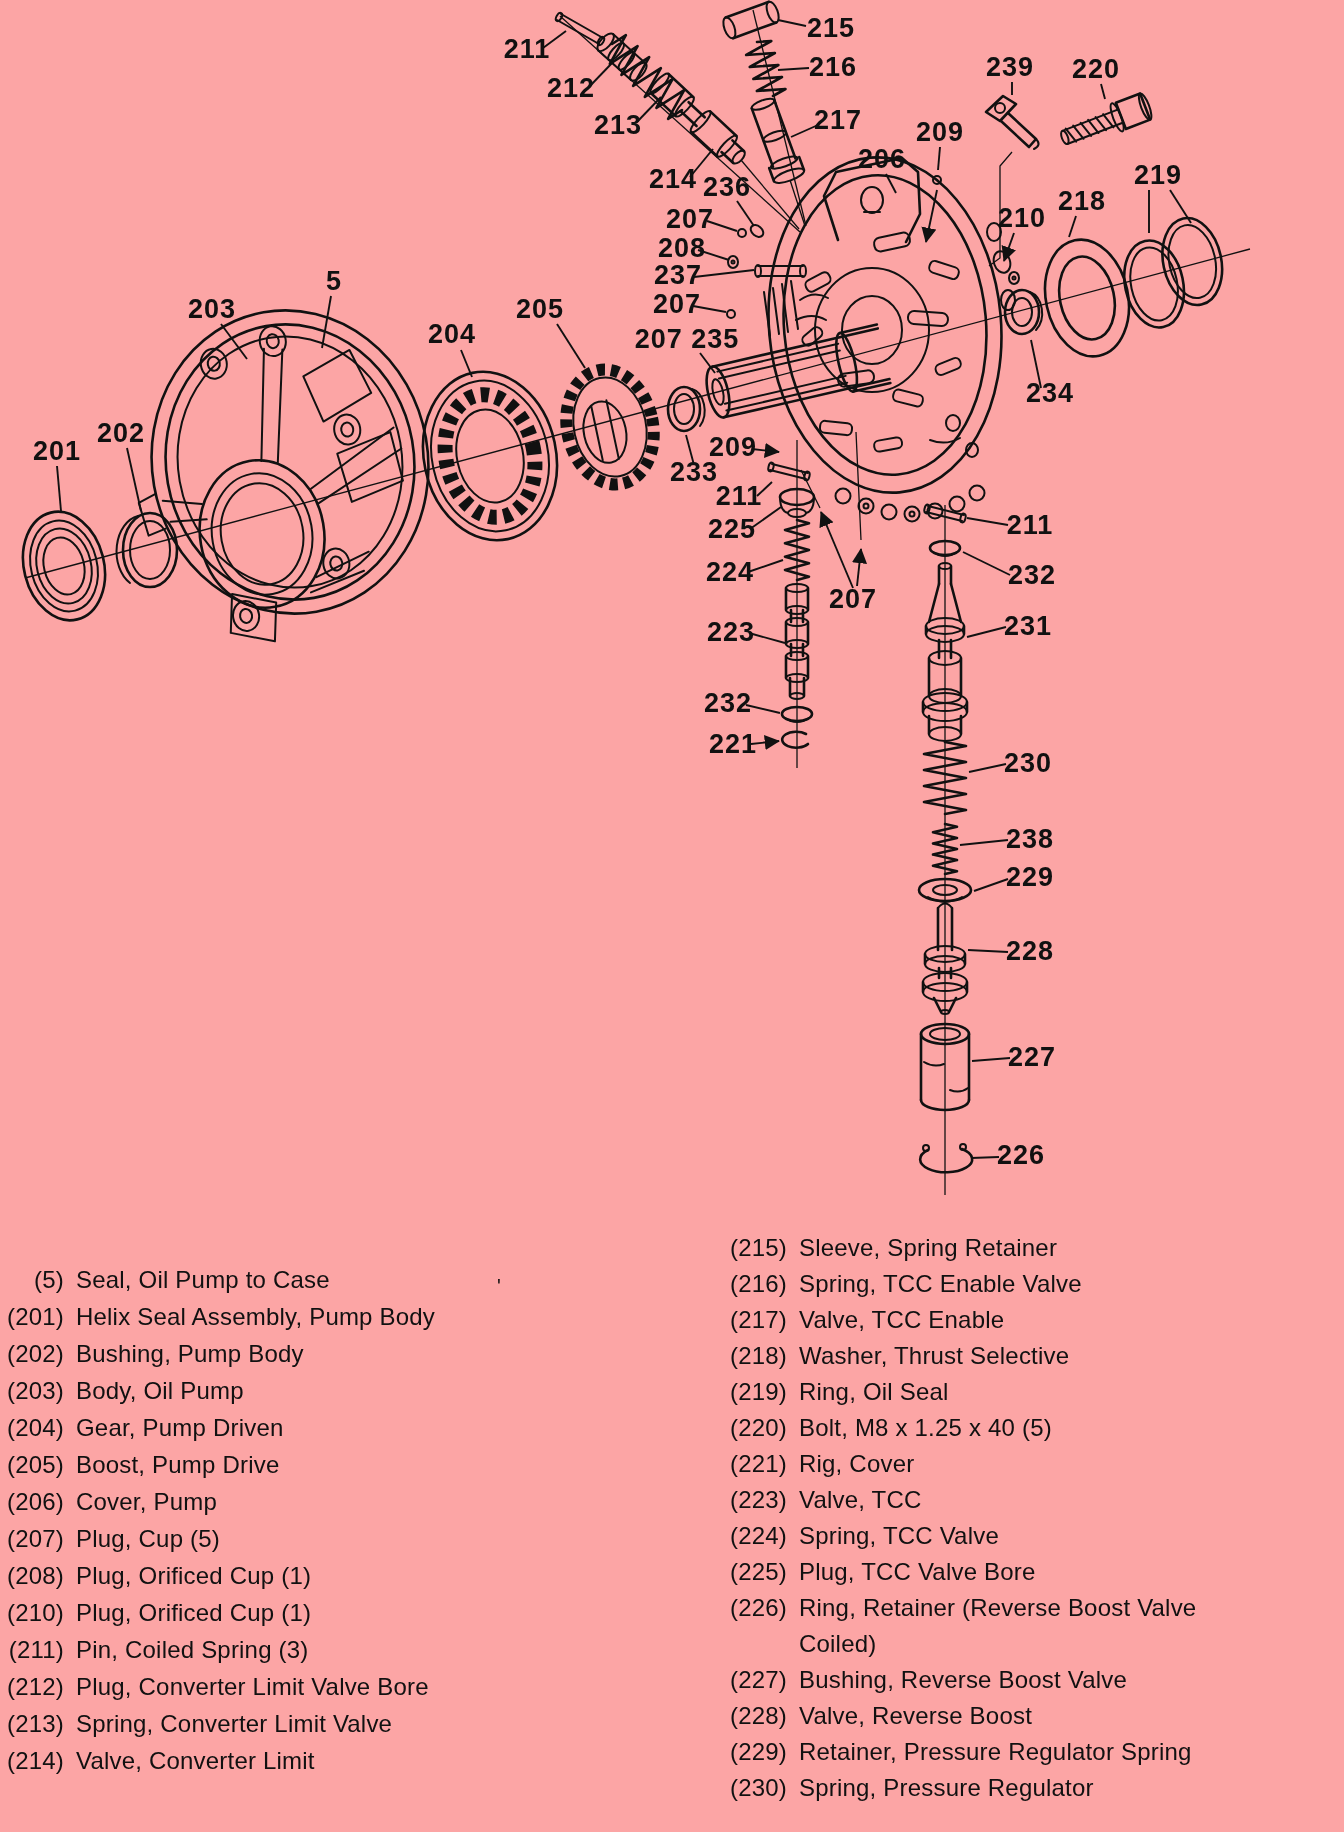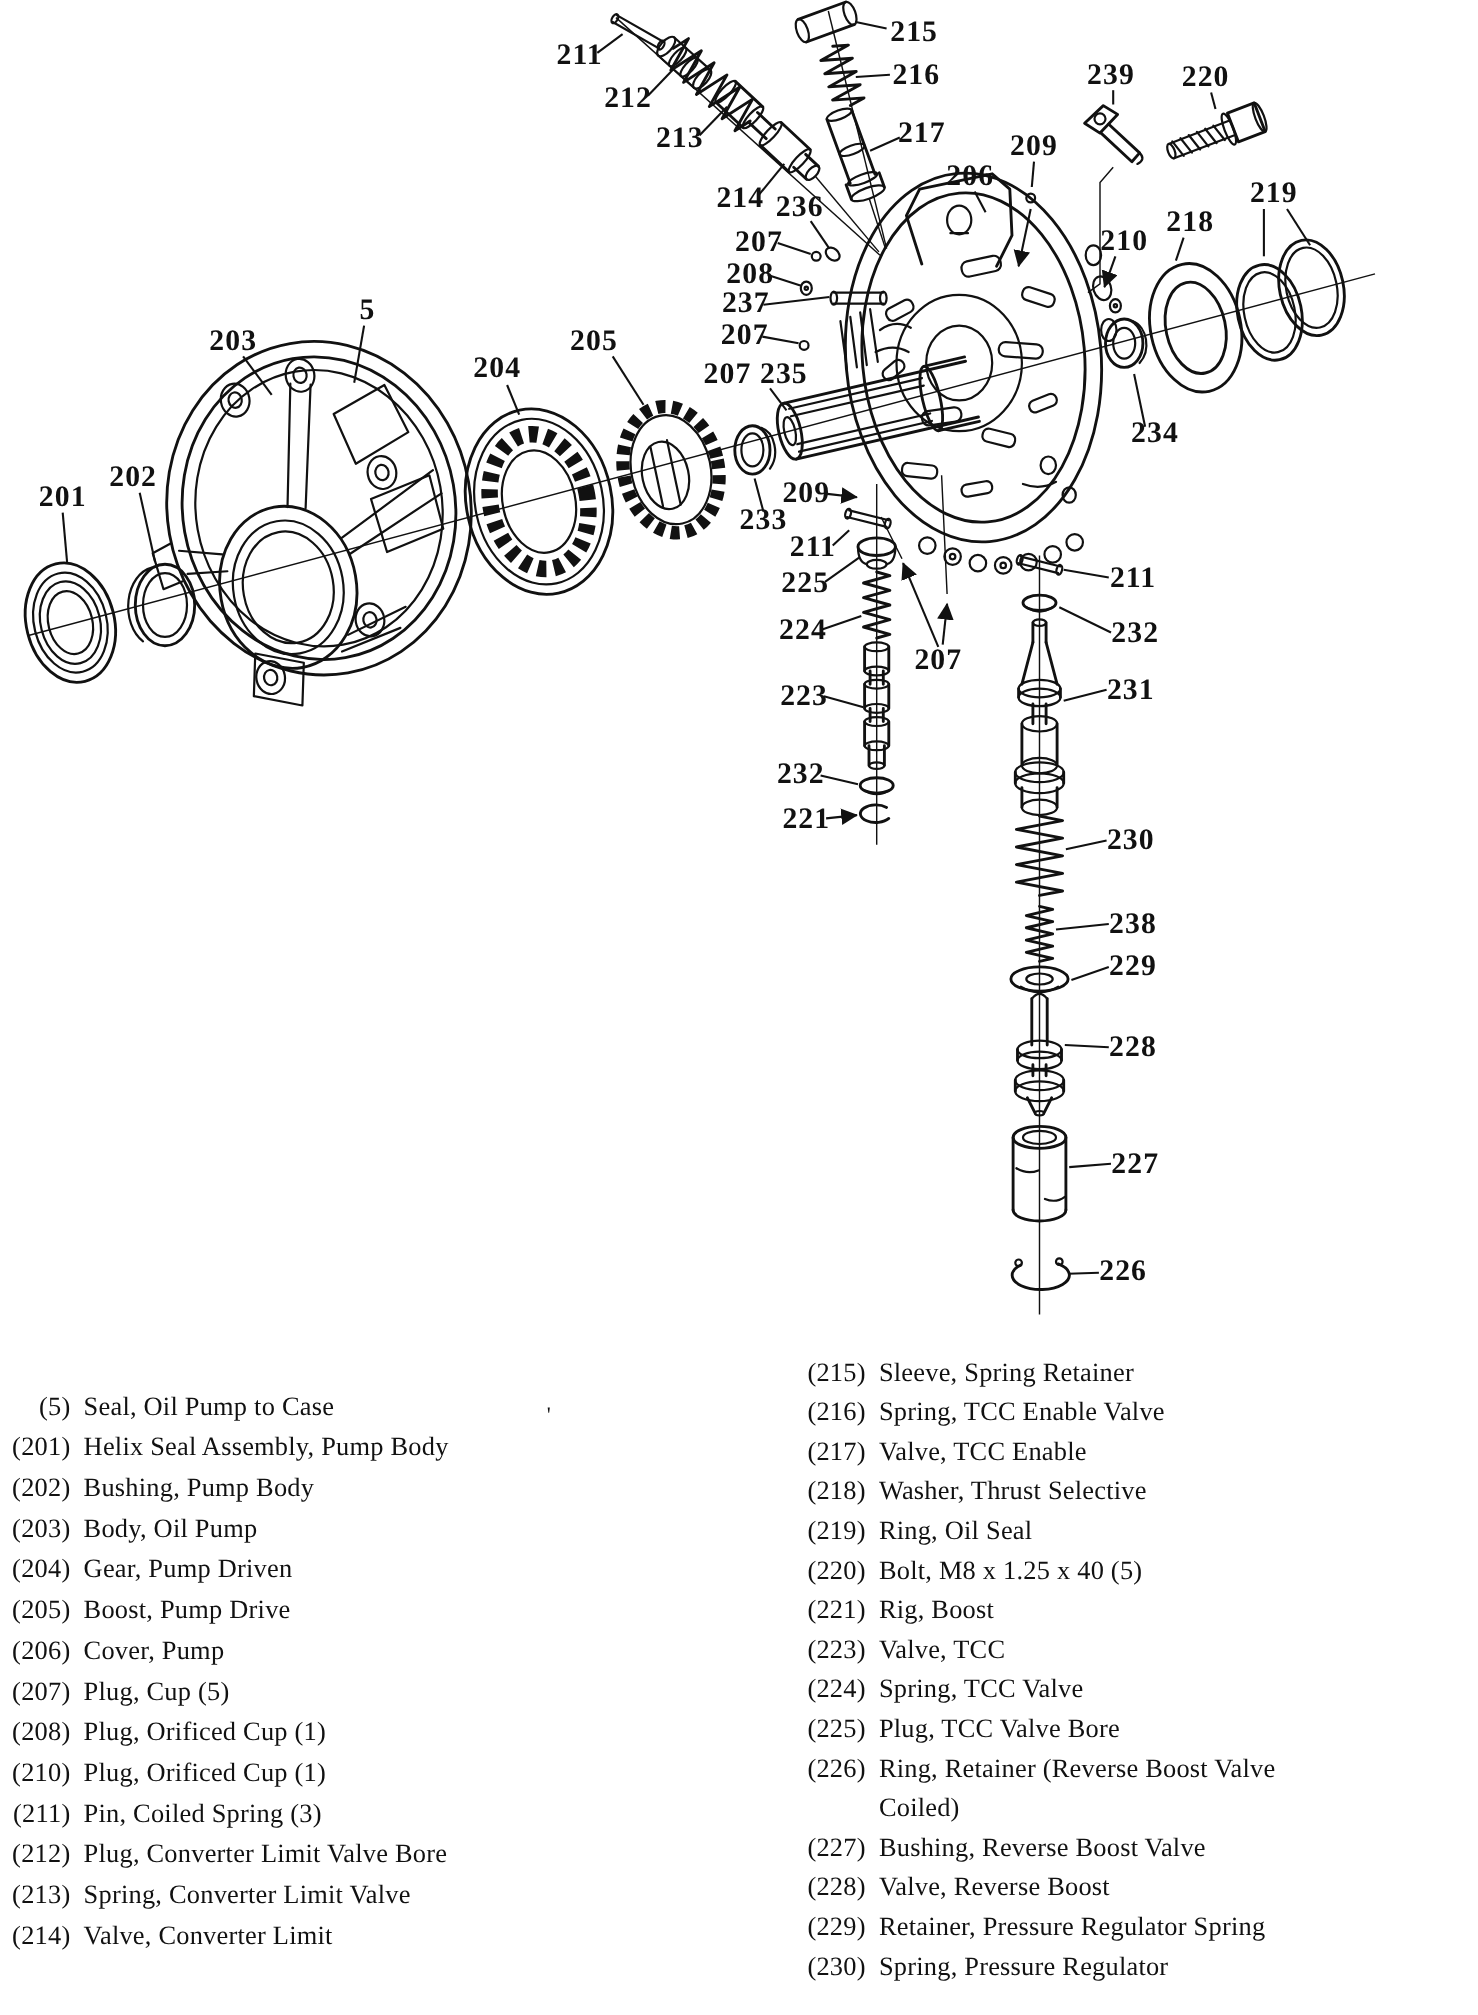--- a/index.html
+++ b/index.html
@@ -1,17 +1,17 @@
 <!DOCTYPE html>
 <html><head>
 <meta charset="utf-8">
 <style>
   html,body{margin:0;padding:0;background:#9a9a9a;}
-  .canvas{position:relative;width:1344px;height:1832px;background:#ffffff;
-          font-family:Liberation Serif, serif;color:#111;overflow:hidden;}
+  .canvas{position:relative;width:1344px;height:1832px;background:#fca5a5;
+          font-family:Liberation Sans, sans-serif;color:#111;overflow:hidden;}
   svg{position:absolute;left:0;top:0;}
   .ln{fill:none;stroke:#111;stroke-width:2.6;stroke-linecap:round;stroke-linejoin:round;}
   .l2{fill:none;stroke:#111;stroke-width:2;stroke-linecap:round;stroke-linejoin:round;}
   .thin{fill:none;stroke:#111;stroke-width:1.3;}
   .led{fill:none;stroke:#111;stroke-width:1.9;}
   .teeth{fill:none;stroke:#111;stroke-width:15;stroke-dasharray:8 7;}
   .teeth2{fill:none;stroke:#111;stroke-width:12;stroke-dasharray:8 6;}
   .callout{font-weight:bold;font-size:27px;fill:#111;letter-spacing:1px;}
   .stray{font-size:20px;fill:#111;}
   .plist{position:absolute;font-size:24px;letter-spacing:.2px;}
@@ -525,21 +525,21 @@
       <div class="row">
         <span class="num">(219)</span>
         <span class="desc">Ring, Oil Seal</span>
       </div>
       <div class="row">
         <span class="num">(220)</span>
         <span class="desc">Bolt, M8 x 1.25 x 40 (5)</span>
       </div>
       <div class="row">
         <span class="num">(221)</span>
-        <span class="desc">Rig, Boost</span>
+        <span class="desc">Rig, Cover</span>
       </div>
       <div class="row">
         <span class="num">(223)</span>
         <span class="desc">Valve, TCC</span>
       </div>
       <div class="row">
         <span class="num">(224)</span>
         <span class="desc">Spring, TCC Valve</span>
       </div>
       <div class="row">

